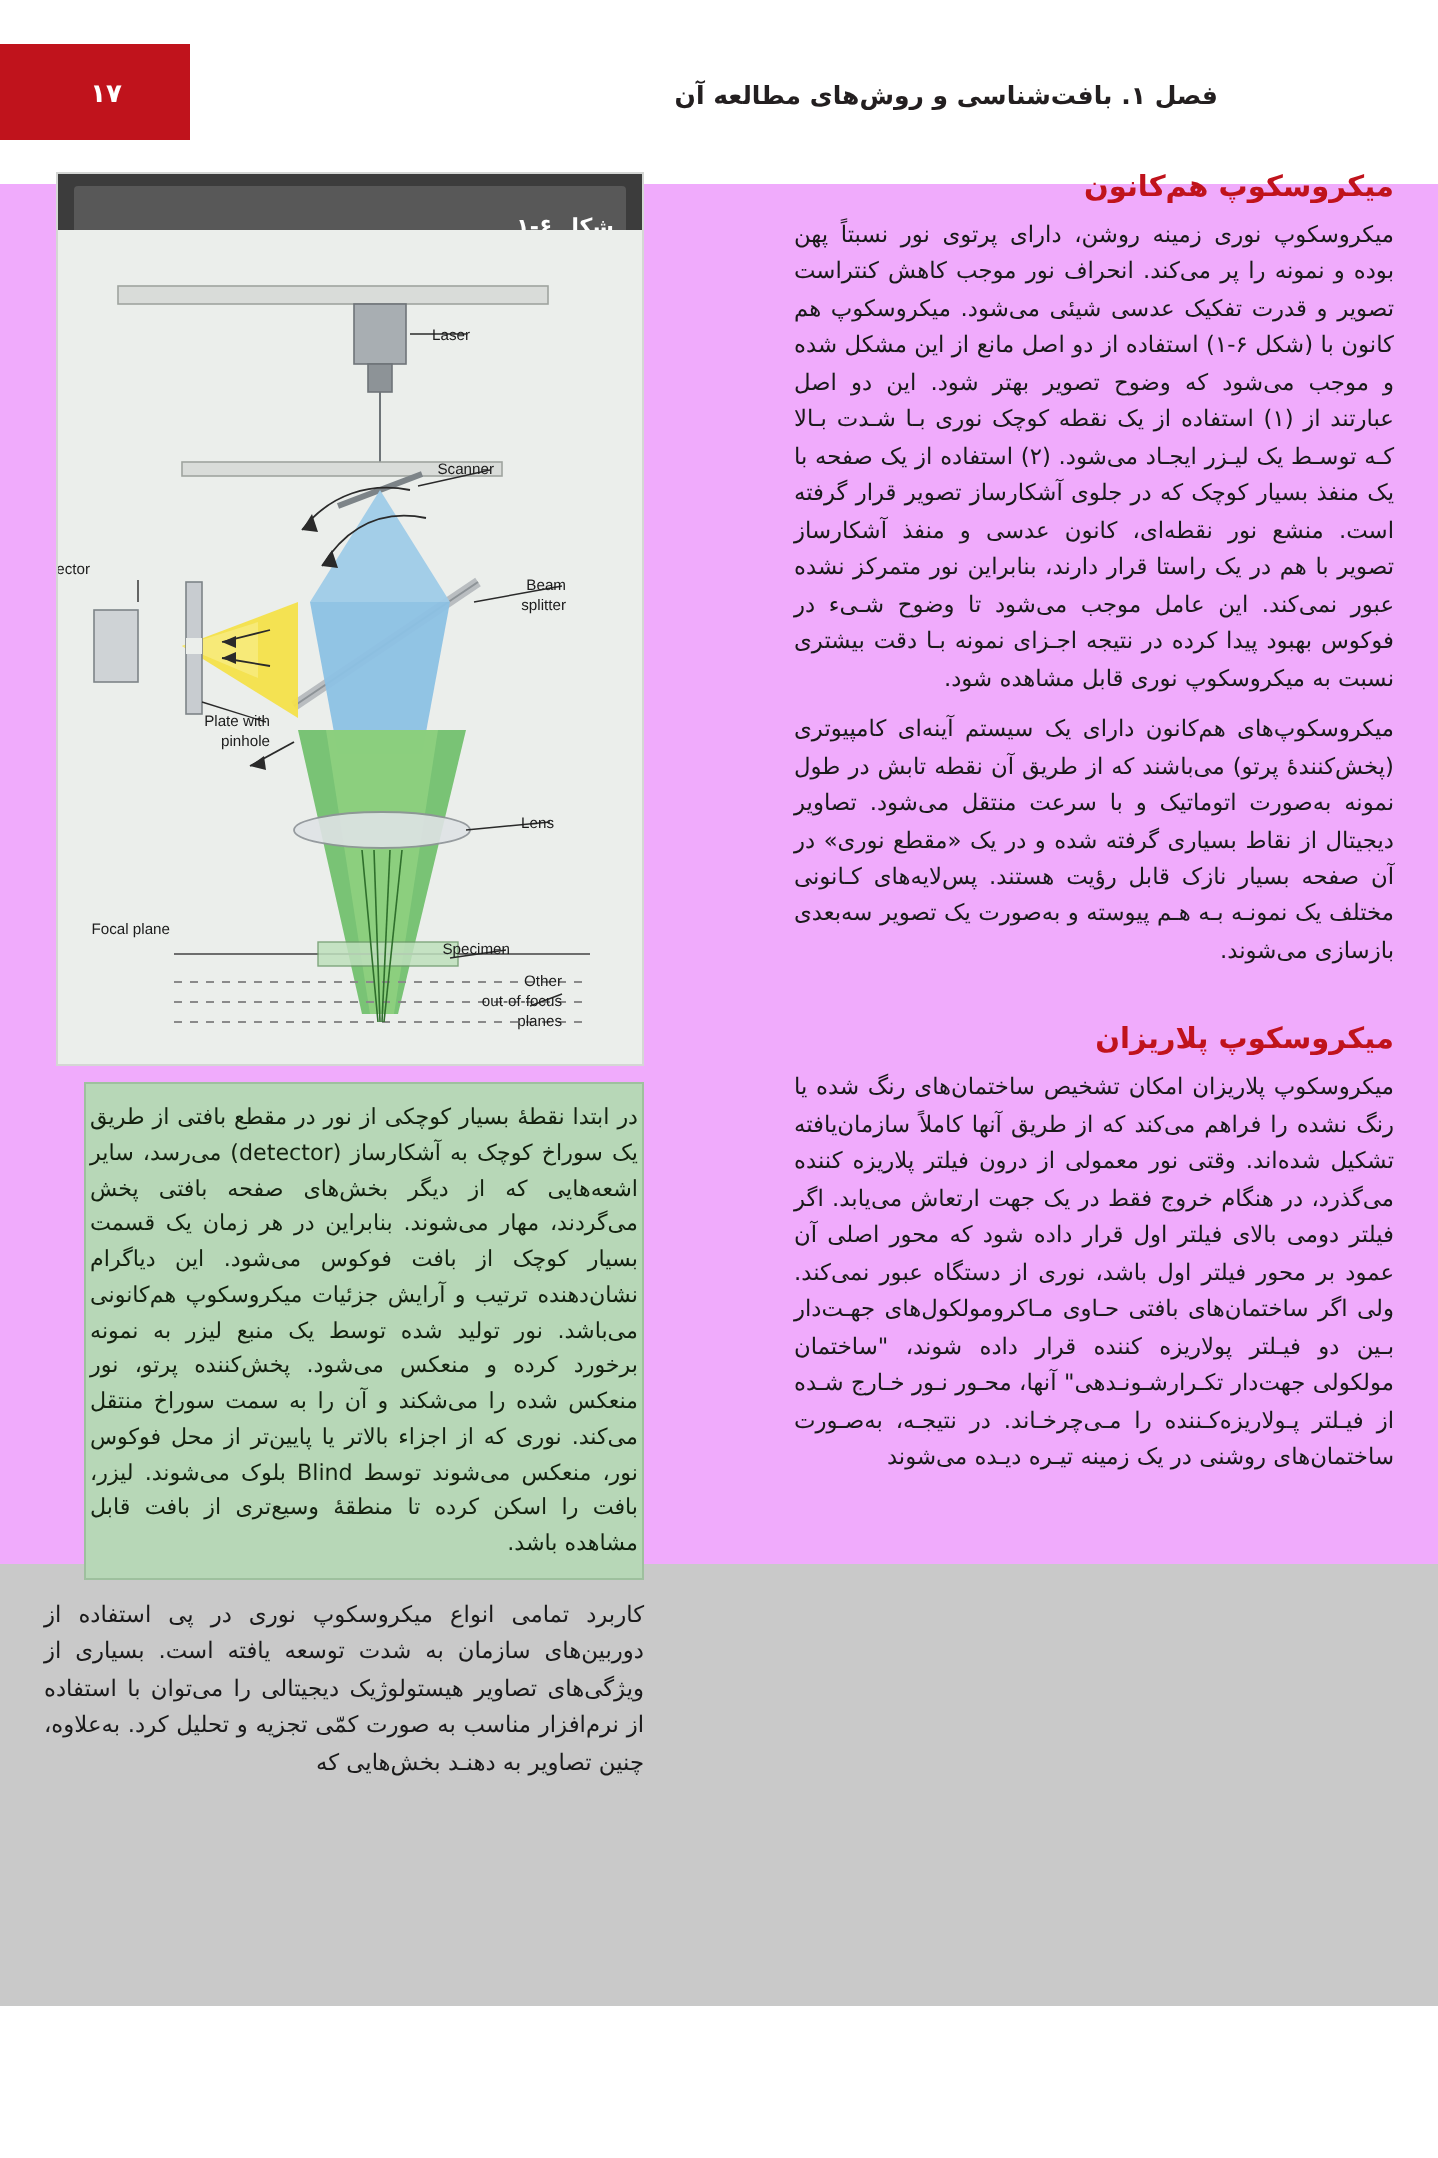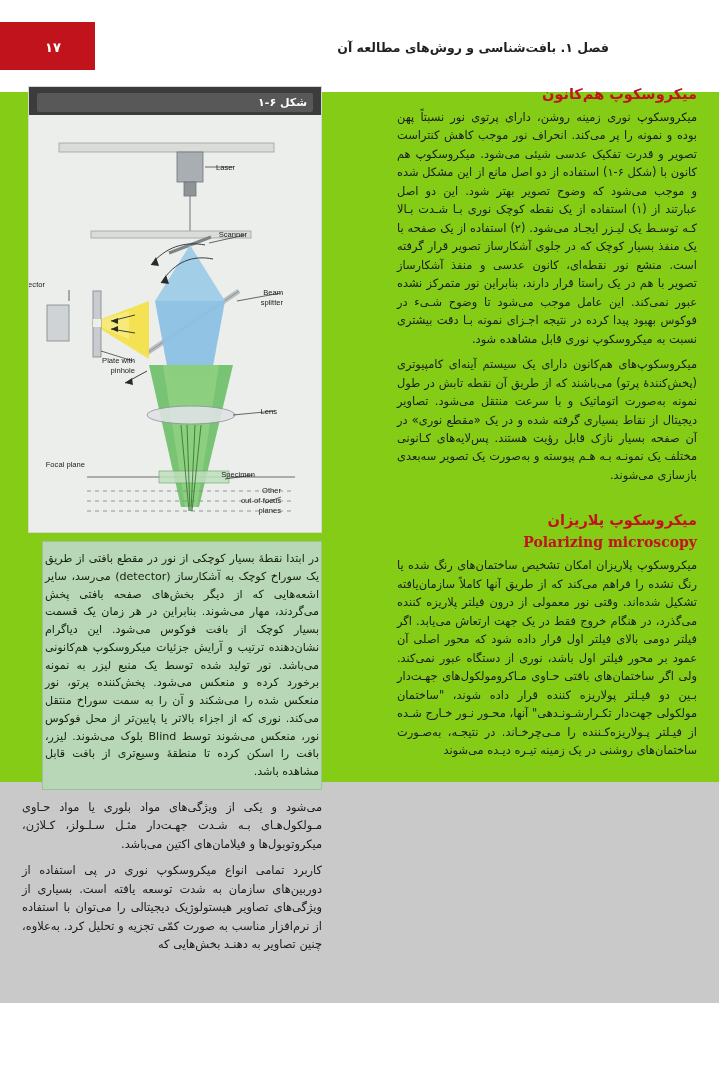--- a/index.html
+++ b/index.html
@@ -5,21 +5,21 @@
   html,body{margin:0;padding:0;}
   body{
     width:719px;height:1079px;
     background:#c9c9c9;
     font-family:"DejaVu Sans", sans-serif;
     overflow:hidden;
     position:relative;
   }
   .page{
     position:absolute;left:0;top:0;width:719px;height:782px;
-    background:#84cc16;
+    background:#f0abfc;
   }
   
   .header{
     position:absolute;left:0;top:0;width:719px;height:92px;
     background:#ffffff;
   }
   .hdr-band{
     position:absolute;left:0;top:22px;width:719px;height:48px;
     background:#c0131c;
   }
@@ -73,21 +73,21 @@
   }
   .fig-capbar{
     position:absolute;left:0;top:0;width:292px;height:28px;background:#3c3c3c;
   }
   .fig-capbar span{
     position:absolute;right:8px;top:6px;color:#ffffff;font-size:11.5px;
     direction:rtl;font-weight:bold;
   }
   .fig-capbar .figno{
     position:absolute;left:8px;top:6px;color:#ffffff;font-size:11px;direction:rtl;
-    background:#585858;padding:3px 6px;border-radius:2px;
+    background:#585858;padding:14px 6px;border-radius:2px;
   }
   .fig-svg{position:absolute;left:0;top:28px;}
   .fig-note{
     position:relative;width:274px;margin-top:8px;
     background:#b7d7b7;border:1px solid #9ec09e;
     padding:8px 2px;direction:rtl;text-align:justify;
     font-size:11.1px;line-height:1.6;color:#14210f;
   }
   .col-left p.txt{margin-top:8px;direction:rtl;}
   
@@ -111,21 +111,20 @@
   </div>
 
   <div class="content">
 
     <div class="col-right">
       <h2 class="sec">میکروسکوپ هم‌کانون</h2>
       <p class="txt">میکروسکوپ نوری زمینه روشن، دارای پرتوی نور نسبتاً پهن بوده و نمونه را پر می‌کند. انحراف نور موجب کاهش کنتراست تصویر و قدرت تفکیک عدسی شیئی می‌شود. میکروسکوپ هم کانون با (شکل ۶-۱) استفاده از دو اصل مانع از این مشکل شده و موجب می‌شود که وضوح تصویر بهتر شود. این دو اصل عبارتند از (۱) استفاده از یک نقطه کوچک نوری بـا شـدت بـالا کـه توسـط یک لیـزر ایجـاد می‌شود. (۲) استفاده از یک صفحه با یک منفذ بسیار کوچک که در جلوی آشکارساز تصویر قرار گرفته است. منشع نور نقطه‌ای، کانون عدسی و منفذ آشکارساز تصویر با هم در یک راستا قرار دارند، بنابراین نور متمرکز نشده عبور نمی‌کند. این عامل موجب می‌شود تا وضوح شـیء در فوکوس بهبود پیدا کرده در نتیجه اجـزای نمونه بـا دقت بیشتری نسبت به میکروسکوپ نوری قابل مشاهده شود.</p>
       <p class="txt">میکروسکوپ‌های هم‌کانون دارای یک سیستم آینه‌ای کامپیوتری (پخش‌کنندهٔ پرتو) می‌باشند که از طریق آن نقطه تابش در طول نمونه به‌صورت اتوماتیک و با سرعت منتقل می‌شود. تصاویر دیجیتال از نقاط بسیاری گرفته شده و در یک «مقطع نوری» در آن صفحه بسیار نازک قابل رؤیت هستند. پس‌لایه‌های کـانونی مختلف یک نمونـه بـه هـم پیوسته و به‌صورت یک تصویر سه‌بعدی بازسازی می‌شوند.</p>
 
       <h2 class="sec" style="margin-top:28px;">میکروسکوپ پلاریزان</h2>
-      <h2 class="sec en">Polarizing microscopy</h2>
       <p class="txt" style="margin-top:5px;">میکروسکوپ پلاریزان امکان تشخیص ساختمان‌های رنگ شده یا رنگ نشده را فراهم می‌کند که از طریق آنها کاملاً سازمان‌یافته تشکیل شده‌اند. وقتی نور معمولی از درون فیلتر پلاریزه کننده می‌گذرد، در هنگام خروج فقط در یک جهت ارتعاش می‌یابد. اگر فیلتر دومی بالای فیلتر اول قرار داده شود که محور اصلی آن عمود بر محور فیلتر اول باشد، نوری از دستگاه عبور نمی‌کند. ولی اگر ساختمان‌های بافتی حـاوی مـاکرومولکول‌های جهـت‌دار بـین دو فیـلتر پولاریزه کننده قرار داده شوند، "ساختمان مولکولی جهت‌دار تکـرارشـونـدهی" آنها، محـور نـور خـارج شـده از فیـلتر پـولاریزه‌کـننده را مـی‌چرخـاند. در نتیجـه، به‌صـورت ساختمان‌های روشنی در یک زمینه تیـره دیـده می‌شوند</p>
     </div>
 
     <div class="col-left">
 
       <div class="fig-wrap">
         <div class="fig-capbar">
           <span>اصول میکروسکوپ هم‌کانون.</span>
           <span class="figno">شکل ۶-۱</span>
         </div>
@@ -213,21 +212,20 @@
           <text class="flabel" x="226" y="362">Specimen</text>
           <text class="flabel" x="56" y="352">Focal plane</text>
           <text class="flabel" x="252" y="378">Other</text>
           <text class="flabel" x="252" y="388">out-of-focus</text>
           <text class="flabel" x="252" y="398">planes</text>
         </svg>
       </div>
 
       <div class="fig-note">در ابتدا نقطهٔ بسیار کوچکی از نور در مقطع بافتی از طریق یک سوراخ کوچک به آشکارساز (detector) می‌رسد، سایر اشعه‌هایی که از دیگر بخش‌های صفحه بافتی پخش می‌گردند، مهار می‌شوند. بنابراین در هر زمان یک قسمت بسیار کوچک از بافت فوکوس می‌شود. این دیاگرام نشان‌دهنده ترتیب و آرایش جزئیات میکروسکوپ هم‌کانونی می‌باشد. نور تولید شده توسط یک منبع لیزر به نمونه برخورد کرده و منعکس می‌شود. پخش‌کننده پرتو، نور منعکس شده را می‌شکند و آن را به سمت سوراخ منتقل می‌کند. نوری که از اجزاء بالاتر یا پایین‌تر از محل فوکوس نور، منعکس می‌شوند توسط Blind بلوک می‌شوند. لیزر، بافت را اسکن کرده تا منطقهٔ وسیع‌تری از بافت قابل مشاهده باشد.</div>
 
-      <p class="txt">می‌شود و یکی از ویژگی‌های مواد بلوری یا مواد حـاوی مـولکول‌هـای بـه شـدت جهـت‌دار مثـل سـلـولز، کـلاژن، میکروتوبول‌ها و فیلامان‌های اکتین می‌باشد.</p>
       <p class="txt">کاربرد تمامی انواع میکروسکوپ نوری در پی استفاده از دوربین‌های سازمان به شدت توسعه یافته است. بسیاری از ویژگی‌های تصاویر هیستولوژیک دیجیتالی را می‌توان با استفاده از نرم‌افزار مناسب به صورت کمّی تجزیه و تحلیل کرد. به‌علاوه، چنین تصاویر به دهنـد بخش‌هایی که</p>
     </div>
 
   </div>
 
   <div class="footer">
     
     
     
   </div>

